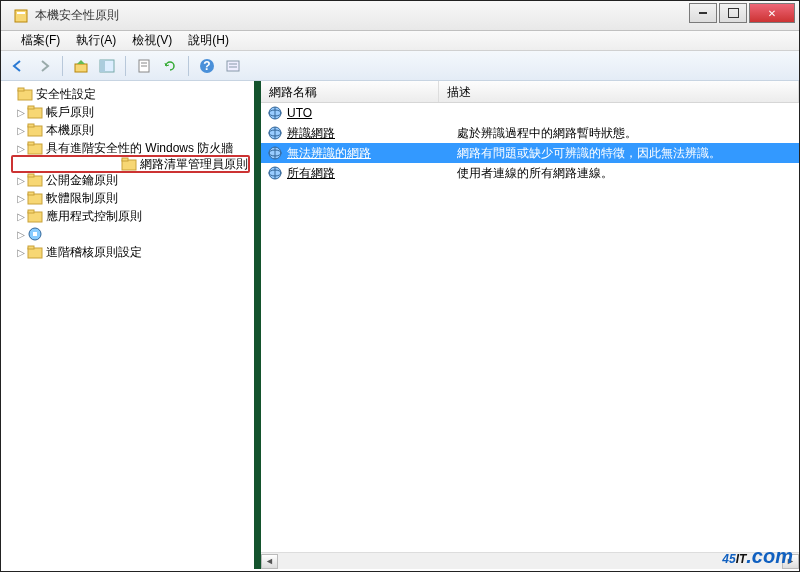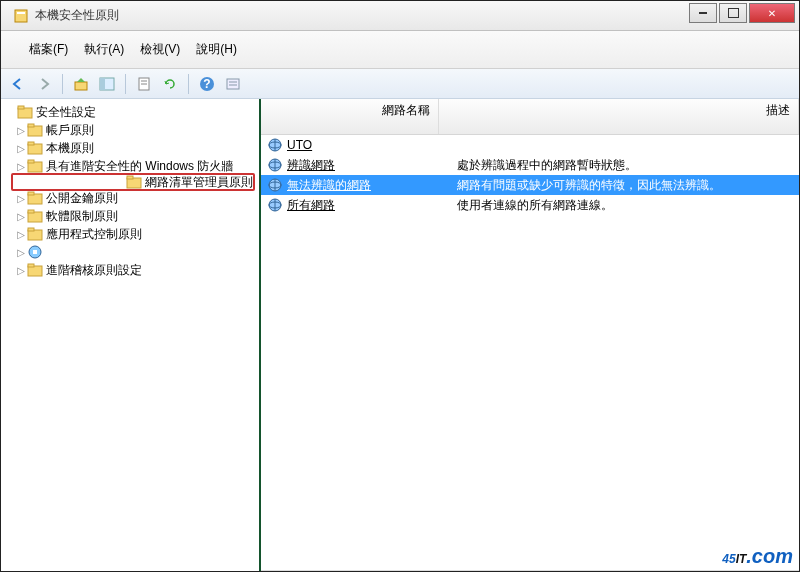--- a/index.html
+++ b/index.html
@@ -10,43 +10,43 @@
 .title-icon { width: 16px; height: 16px; margin-right: 6px; }
 .title-text { color: #333; flex: 1; }
 .win-buttons { position: absolute; right: 4px; top: 2px; display: flex; gap: 2px; }
 .win-btn { width: 28px; height: 20px; border: 1px solid #7a7a7a; background: linear-gradient(#f2f2f2,#ddd); display:flex; align-items:center; justify-content:center; font-size:10px; cursor:pointer; }
 .win-btn.close { background: linear-gradient(#e67,#c33); color:#fff; width:46px; }
 .win-btn.min::before { content:""; width:8px; height:2px; background:#333; }
 .win-btn.max::before { content:""; width:9px; height:8px; border:1px solid #333; }
 .win-btn.close::before { content:"✕"; }
 
 
-.menubar { height: 38px; background: linear-gradient(#fafafa,#eee); border-bottom:1px solid #d0d0d0; display:flex; align-items:center; padding:0 20px; }
+.menubar { height: 20px; background: linear-gradient(#fafafa,#eee); border-bottom:1px solid #d0d0d0; display:flex; align-items:center; padding:0 12px; }
 .menu-item { padding: 2px 8px; cursor:pointer; }
 
 
 .toolbar { height: 30px; background: linear-gradient(#f4f8fc,#e4ecf6); border-bottom:1px solid #c7d4e2; display:flex; align-items:center; padding:0 6px; gap:4px; }
 .tb-btn { width:22px; height:22px; display:flex; align-items:center; justify-content:center; cursor:pointer; border:1px solid transparent; }
 .tb-sep { width:1px; height:20px; background:#b8c8da; margin:0 3px; }
 
 
 .main { display:flex; height: calc(572px - 30px - 22px - 30px - 2px); }
-.tree-pane { width: 260px; border-right:2px solid #14532d; overflow:auto; padding:4px 0; background:#fff; }
+.tree-pane { width: 260px; border-right:7px solid #14532d; overflow:auto; padding:4px 0; background:#fff; }
 .list-pane { flex:1; display:flex; flex-direction:column; position:relative; }
 
 
 .tree-root, .tree-children { list-style:none; }
 .tree-item { display:flex; align-items:center; height:18px; padding-left:4px; white-space:nowrap; cursor:pointer; }
 .expander { width:12px; text-align:center; color:#888; font-size:10px; }
 .folder-icon { width:16px; height:16px; margin-right:3px; display:inline-block; }
 .tree-children .tree-item { padding-left: 14px; }
 .highlighted { border:2px solid #c33; border-radius:2px; margin:-2px 4px -2px 10px; padding-left:4px !important;justify-content:flex-end; }
 
 
-.list-header { height:36px; background:linear-gradient(#fdfdfd,#ececec); border-bottom:1px solid #d6d6d6; display:flex;text-align:right; }
+.list-header { height:22px; background:linear-gradient(#fdfdfd,#ececec); border-bottom:1px solid #d6d6d6; display:flex; }
 .col-h { padding:3px 8px; border-right:1px solid #ddd; cursor:pointer; }
 .col-h.name { width:178px; }
 .col-h.desc { flex:1; }
 
 
 .list-rows { flex:1; overflow:auto; }
 .row { display:flex; height:20px; align-items:center; padding-left:6px; cursor:pointer; }
 .row.selected { background:#3399ff; color:#fff; }
 .row-icon { width:16px; height:16px; margin-right:4px; }
 .cell-name { width:170px; white-space:nowrap; overflow:hidden;text-decoration:underline; }

